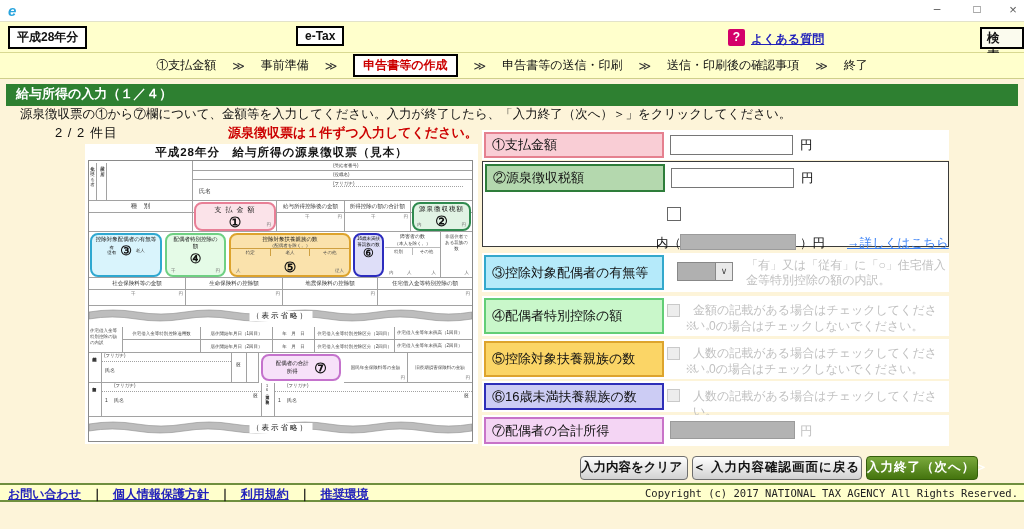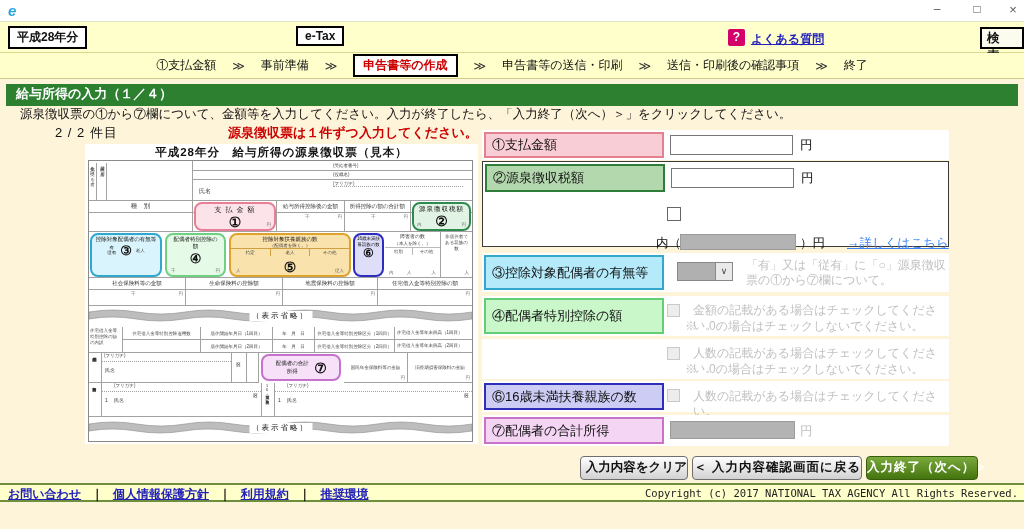--- a/index.html
+++ b/index.html
@@ -45,21 +45,21 @@
   .tin{position:absolute;width:123px;height:20px;border:1px solid #767676;background:#fff;font-size:12px;padding:0 3px;font-family:"Liberation Sans",sans-serif}
   .gin{position:absolute;background:#b3b3b3;border:1px solid #9b9b9b}
   .yen{position:absolute;font-size:12.5px}
   .note{position:absolute;color:#c0c0c0;font-size:12px;line-height:15px}
   .cb{position:absolute;width:14px;height:14px;background:#fff;border:1px solid #666}
   .cbd{position:absolute;width:13px;height:13px;background:#ededed;border:1px solid #c9c9c9}
   .sel{position:absolute;width:56px;height:19px;background:#b0b0b0;border:1px solid #888}
   .sel .arrow{position:absolute;right:0;top:0;width:17px;height:17px;background:#e9e9e9;border-left:1px solid #888;text-align:center;font-size:9px;color:#444;line-height:17px}
   .link{color:#3b82f6;text-decoration:underline;font-size:12.5px;position:absolute;white-space:nowrap}
   
-  .btn{position:absolute;top:456px;height:24px;border:1px solid #6e6e6e;border-radius:4px;background:linear-gradient(#fefefe,#d2d2d2);font-size:12.5px;font-weight:bold;text-align:right;line-height:21px;white-space:nowrap}
+  .btn{position:absolute;top:456px;height:24px;border:1px solid #6e6e6e;border-radius:4px;background:linear-gradient(#fefefe,#d2d2d2);font-size:12.5px;font-weight:bold;text-align:left;line-height:21px;white-space:nowrap}
   .btn-next{background:linear-gradient(#7aa93c,#44740e);color:#fff;border:1px solid #355d0b;letter-spacing:1px}
   
   .footer{position:absolute;left:0;top:483px;width:1024px;height:19px;background:#ffffcc;border-top:2px solid #6f8f3f;border-bottom:2px solid #6f8f3f}
   .flinks{position:absolute;left:8px;top:1px;font-size:12px;font-weight:bold;display:flex;gap:10px}
   .flinks .lk{color:#2222bb;text-decoration:underline}
   .copyright{position:absolute;right:6px;top:2px;font-size:10.5px;font-family:"DejaVu Sans Mono",monospace;color:#222;white-space:nowrap}
 </style>
 </head>
 <body>
 
@@ -298,31 +298,32 @@
   <div class="gin" style="left:197px;top:72px;width:116px;height:16px"></div>
   <span style="position:absolute;left:317px;top:73px;font-size:12.5px">）円</span>
   <span class="link" style="left:364px;top:73px">→詳しくはこちら</span>
 </div>
 
 <div class="prow" style="top:253px;height:39px">
   <div class="plabel" style="top:2px;height:35px;width:180px;background:#b5eafa;border-color:#33a8cc">③控除対象配偶者の有無等</div>
   <div class="sel" style="left:195px;top:9px">
       <span class="arrow">∨</span>
     </div>
-  <div class="note" style="left:264px;top:5px;width:202px">「有」又は「従有」に「○」源泉徴収票の①から⑦欄について。</div>
+  <div class="note" style="left:264px;top:5px;width:202px">「有」又は「従有」に「○」住宅借入金等特別控除の額の内訳。</div>
 </div>
 
 <div class="prow" style="top:296px;height:40px">
   <div class="plabel" style="top:2px;height:36px;width:180px;background:#c9f7ca;border-color:#62ce76">④配偶者特別控除の額</div>
   <div class="cbd" style="left:185px;top:8px"></div>
   <div class="note" style="left:211px;top:7px">金額の記載がある場合はチェックしてください。</div>
   <div class="note" style="left:203px;top:23px">※　0の場合はチェックしないでください。</div>
 </div>
 
 <div class="prow" style="top:339px;height:40px">
+  <div class="plabel" style="top:2px;height:36px;width:180px;background:#fbd566;border-color:#dda42d">⑤控除対象扶養親族の数</div>
   <div class="cbd" style="left:185px;top:8px"></div>
   <div class="note" style="left:211px;top:7px">人数の記載がある場合はチェックしてください。</div>
   <div class="note" style="left:203px;top:23px">※　0の場合はチェックしないでください。</div>
 </div>
 
 <div class="prow" style="top:381px;height:31px">
   <div class="plabel" style="top:2px;height:27px;width:180px;background:#ccccf4;border-color:#2e2eb8">⑥16歳未満扶養親族の数</div>
   <div class="cbd" style="left:185px;top:8px"></div>
   <div class="note" style="left:211px;top:8px">人数の記載がある場合はチェックしてください。</div>
 </div>

